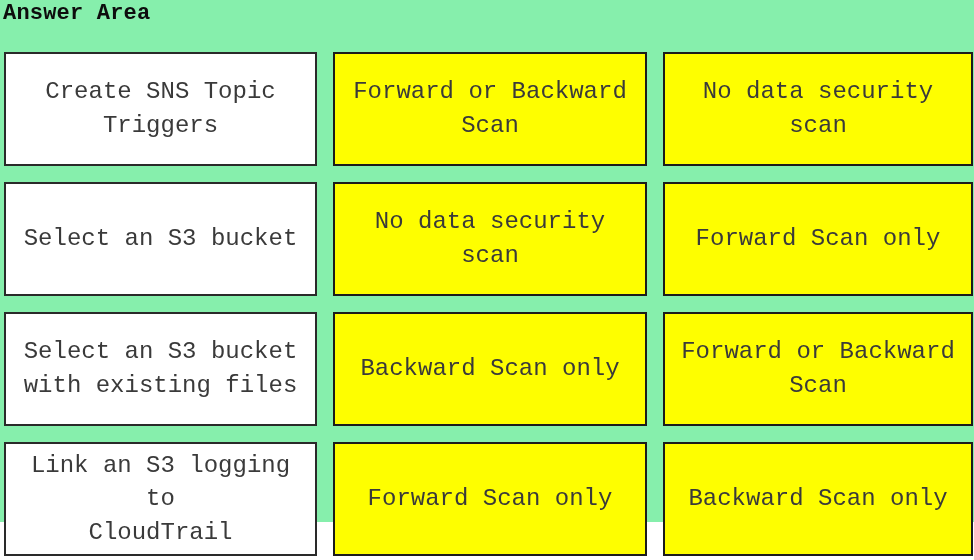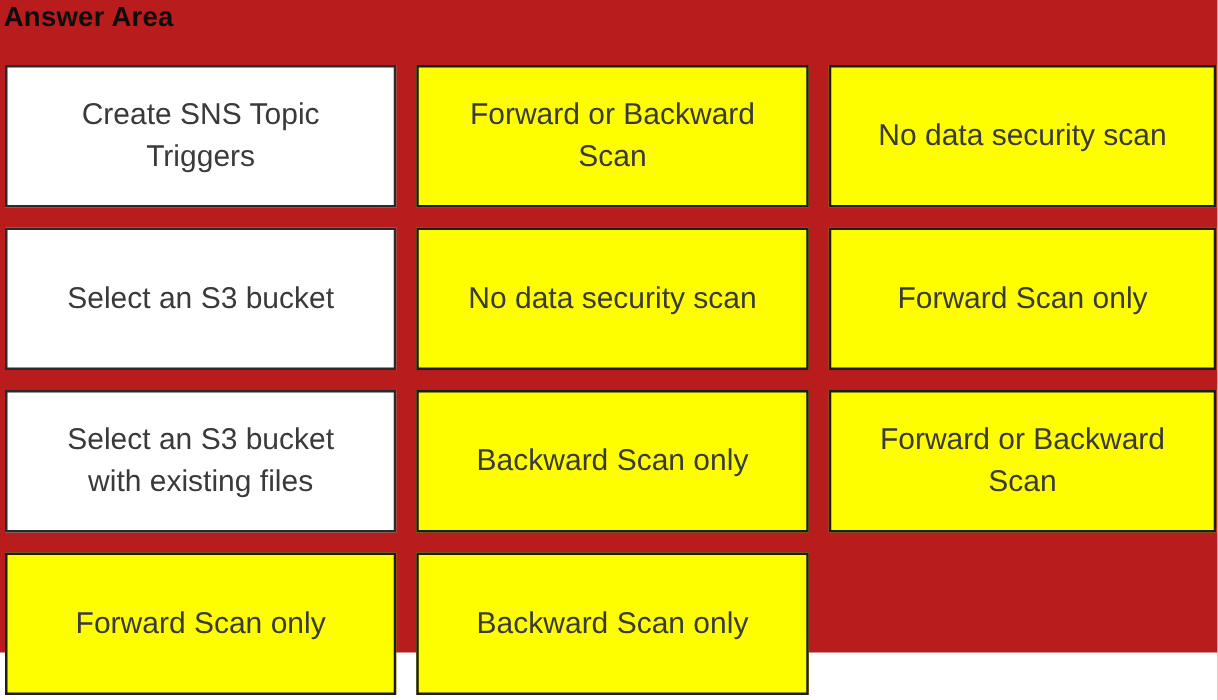--- a/index.html
+++ b/index.html
@@ -8,21 +8,22 @@
     background: #ffffff;
     width: 974px;
     height: 560px;
     overflow: hidden;
     font-family: "Liberation Sans", sans-serif;
   }
   .page {
     position: relative;
     width: 974px;
     height: 522px;
-    background: #b91c1c;
+    background: #86efac;
+    font-family: Liberation Mono, monospace;
   }
   .title {
     position: absolute;
     left: 3px;
     top: 1px;
     font-size: 22px;
     font-weight: 700;
     color: #0d0d0d;
     letter-spacing: 0.2px;
   }
@@ -78,17 +79,19 @@
     <div class="cell target">Select an S3 bucket</div>
     <div class="cell option">No data security scan</div>
     <div class="cell option">Forward Scan only</div>
 
     <div class="cell target">Select an S3 bucket
 with existing files</div>
     <div class="cell option">Backward Scan only</div>
     <div class="cell option">Forward or Backward
 Scan</div>
 
+    <div class="cell target">Link an S3 logging to
+CloudTrail</div>
     <div class="cell option">Forward Scan only</div>
     <div class="cell option">Backward Scan only</div>
 
   </div>
 </div>
 
 </body></html>

